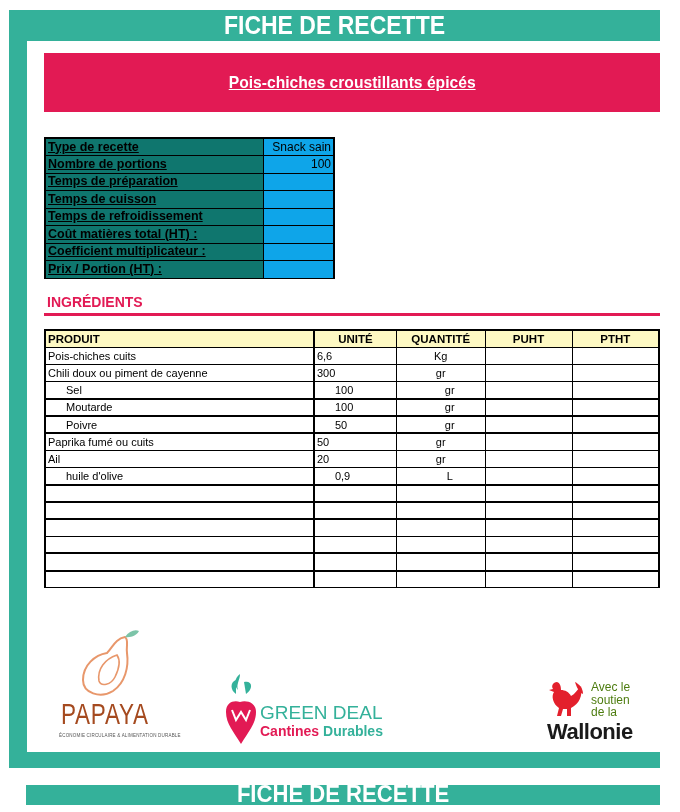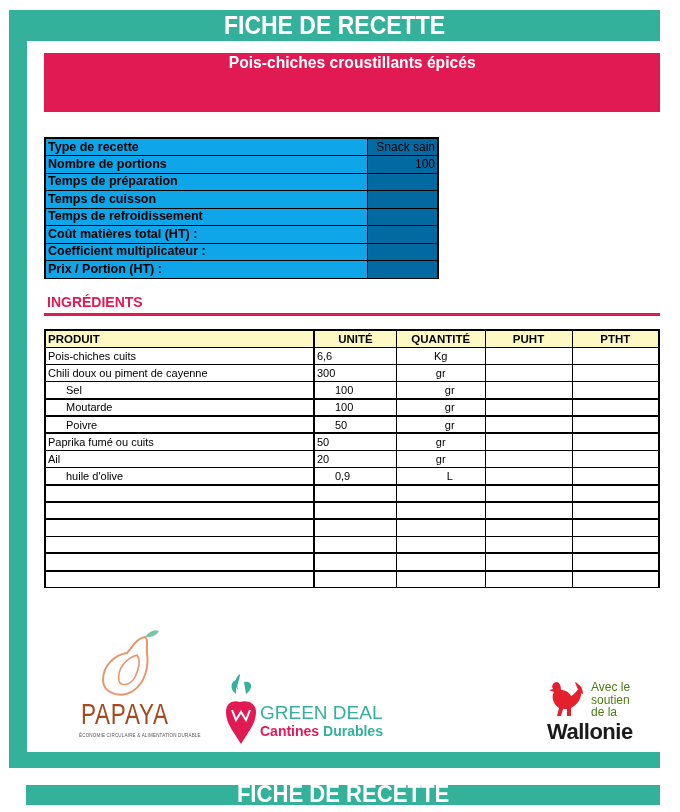--- a/index.html
+++ b/index.html
@@ -13,35 +13,35 @@
 
   .main-title {
     position: absolute; left: 9px; top: 10px; width: 651px; height: 31px;
     text-align: center; color: #fff; font-weight: bold; font-size: 25px; line-height: 31px;
     letter-spacing: 0px; transform: scaleX(0.92);
   }
 
   .recipe-banner {
     position: absolute; left: 44px; top: 53px; width: 616px; height: 59px;
     background: #e21a54; color: #fff; font-weight: bold; font-size: 17px;
-    display: flex; align-items: flex-start; justify-content: center;
+    display: flex; align-items: center; justify-content: center; text-decoration: underline;
   }
   .recipe-banner span { display: inline-block; transform: scaleX(0.92); }
 
   
   .info-table {
     position: absolute; left: 44px; top: 137px; border-collapse: collapse;
     font-size: 12.5px;
   }
   .info-table td {
     height: 17.5px; border: 1px solid #000; padding: 0 2px; line-height: 15px;
     white-space: nowrap; overflow: hidden;
   }
-  .info-table td.lbl { width: 322px; background: #0ea5e9; font-weight: bold; border-left: 2px solid #000; }
-  .info-table td.val { width: 71px; background: #0369a1; text-align: right; font-size: 12px; border-right: 2px solid #000; }
+  .info-table td.lbl { width: 218px; background: #0f766e; font-weight: bold; border-left: 2px solid #000; text-decoration: underline; }
+  .info-table td.val { width: 71px; background: #0ea5e9; text-align: right; font-size: 12px; border-right: 2px solid #000; }
   .info-table tr:first-child td { border-top: 2px solid #000; }
 
   .section-heading {
     position: absolute; left: 47px; top: 294px; color: #e21a54; font-weight: bold; font-size: 14px;
   }
   .section-rule { position: absolute; left: 44px; top: 313px; width: 616px; height: 3px; background: #e21a54; }
 
   
   .ing-table {
     position: absolute; left: 44px; top: 329px; border-collapse: collapse; width: 616px;
@@ -58,21 +58,21 @@
   .ing-table td { border-bottom: 1px solid #000; }
   .ing-table tr.thick td { border-bottom: 2px solid #000; padding-left: 20px; }
   .ing-table .c1 { width: 275px; text-align: left; border-left: 2px solid #000; border-right: 2px solid #000; }
   .ing-table .c2 { width: 85px; }
   .ing-table .c3 { width: 90px; text-align: center; }
   .ing-table .c4 { width: 90px; }
   .ing-table .c5 { width: 90px; border-right: 2px solid #000; }
 
   
   .logo { position: absolute; }
-  .papaya { left: 55px; top: 625px; width: 115px; height: 120px; margin-left: 20px; }
+  .papaya { left: 55px; top: 625px; width: 115px; height: 120px; }
   .papaya-word {
     position: absolute; left: 6px; top: 72px; font-size: 30px; color: #a54a1f; letter-spacing: 1px;
     transform: scaleX(0.75); transform-origin: left top; font-family: "Liberation Sans", sans-serif;
   }
   .papaya-tag {
     position: absolute; left: 4px; top: 108px; font-size: 4.5px; color: #555; white-space: nowrap; letter-spacing: 0.2px;
   }
   .greendeal { left: 222px; top: 672px; width: 180px; height: 75px; }
   .gd-line1 { position: absolute; left: 38px; top: 30px; font-size: 19px; font-weight: normal; color: #34b19a; white-space: nowrap; }
   .gd-line2 { position: absolute; left: 38px; top: 51px; font-size: 14px; font-weight: bold; white-space: nowrap; }

